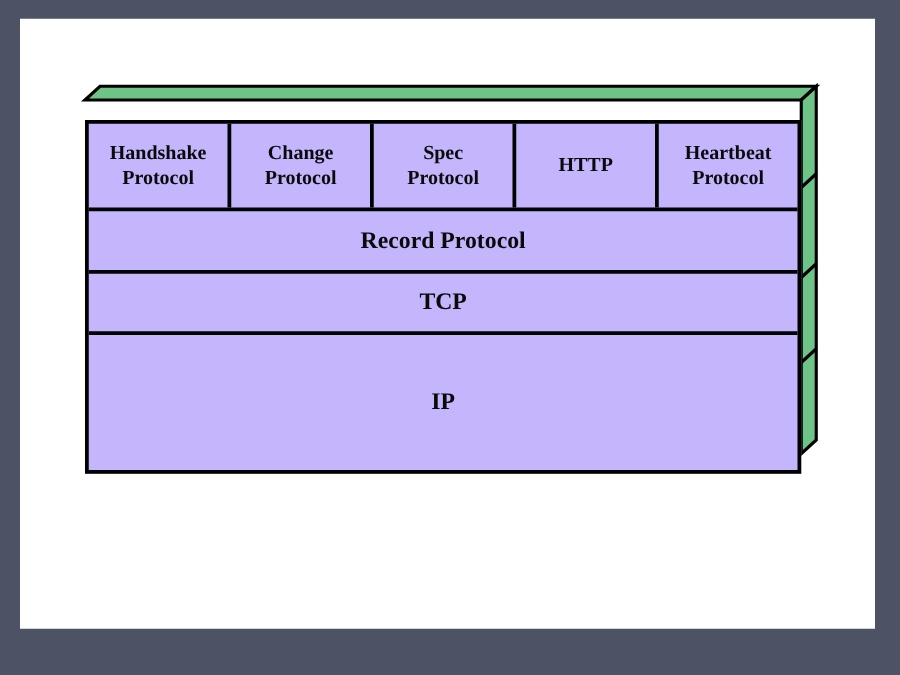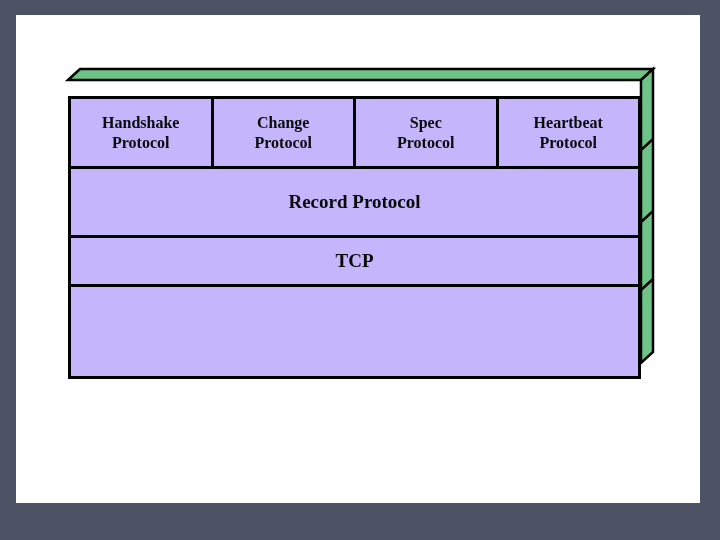--- a/index.html
+++ b/index.html
@@ -70,21 +70,21 @@
   .layer {
     box-sizing: border-box;
     border-bottom: 3px solid #000000;
     display: flex;
     align-items: center;
     justify-content: center;
     text-align: center;
     font-size: 19px;
     font-weight: bold;
   }
-  .layer-record { height: 69px; }
+  .layer-record { height: 50px; }
   .layer-tcp    { height: 49px; }
   .layer-ip     { flex: 1 1 auto; border-bottom: none; }
   .caption {
     position: absolute;
     left: 0;
     top: 421px;
     width: 652px;
     text-align: center;
     font-size: 21px;
     font-weight: bold;
@@ -114,28 +114,34 @@
       </div>
       <div class="cell">
         <div>Change</div>
         <div>Protocol</div>
       </div>
       <div class="cell">
         <div>Spec</div>
         <div>Protocol</div>
       </div>
       <div class="cell">
+        <div>HTTP</div>
+      </div>
+      <div class="cell">
         <div>Heartbeat</div>
         <div>Protocol</div>
       </div>
     </div>
 
     <div class="layer layer-record">
       <span>Record Protocol</span>
     </div>
     <div class="layer layer-tcp">
       <span>TCP</span>
     </div>
+    <div class="layer layer-ip">
+      <span>IP</span>
+    </div>
 
   </div>
 
 
 </div>
 
 </body></html>

